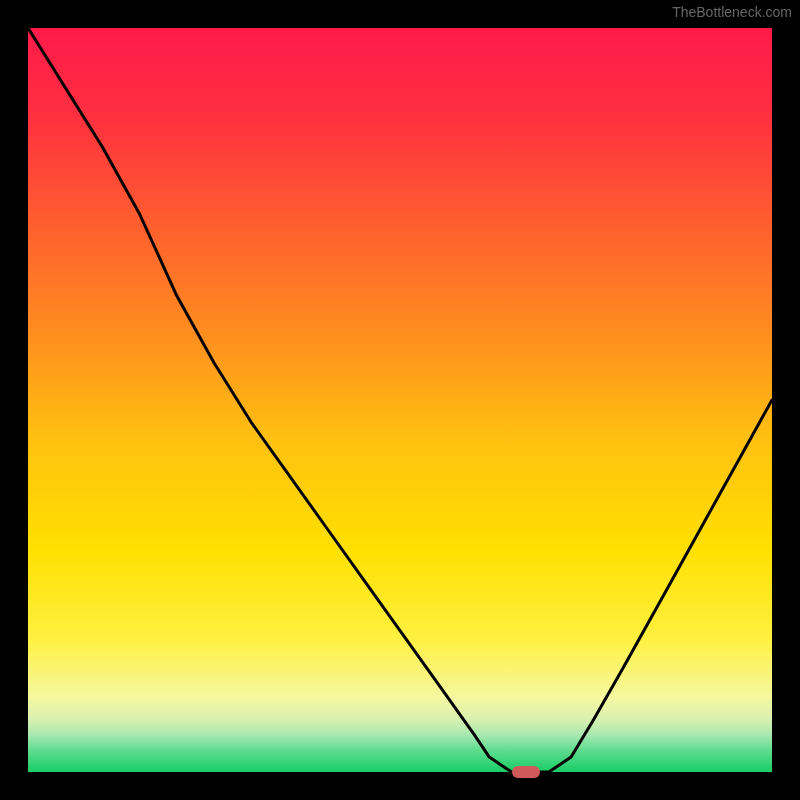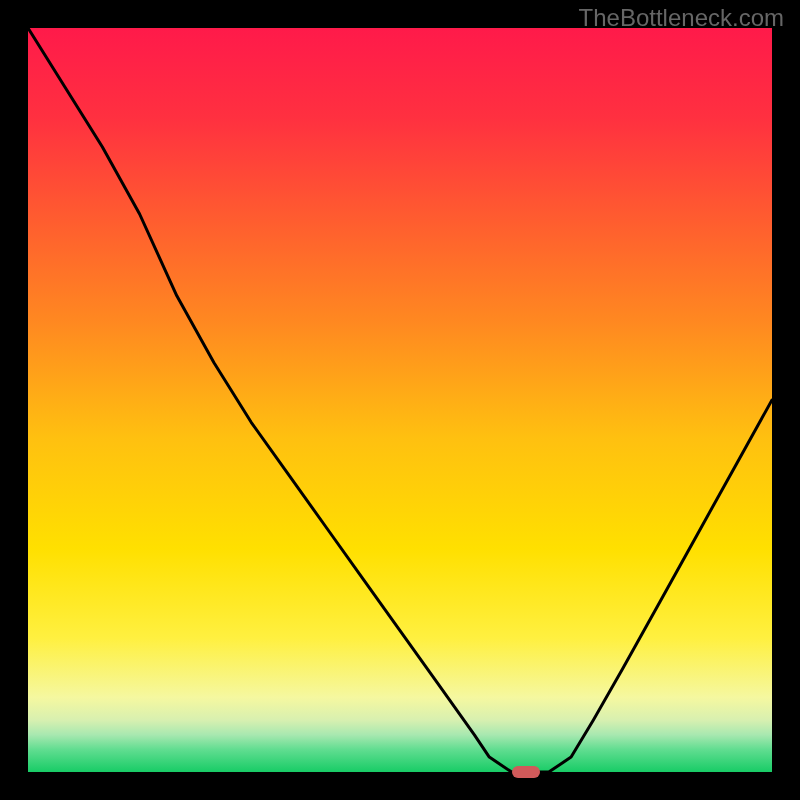--- a/index.html
+++ b/index.html
@@ -7,23 +7,23 @@
     padding: 0;
     width: 800px;
     height: 800px;
     background: #000;
     position: relative;
     font-family: Arial, sans-serif;
   }
   .watermark {
     position: absolute;
     top: 4px;
-    right: 16px;
+    right: 8px;
     color: #666;
-    font-size: 24px;
+    font-size: 14px;
     font-weight: 500;
     z-index: 10;
   }
   .frame {
     position: absolute;
     top: 28px;
     left: 28px;
     width: 744px;
     height: 744px;
     background: #000;

